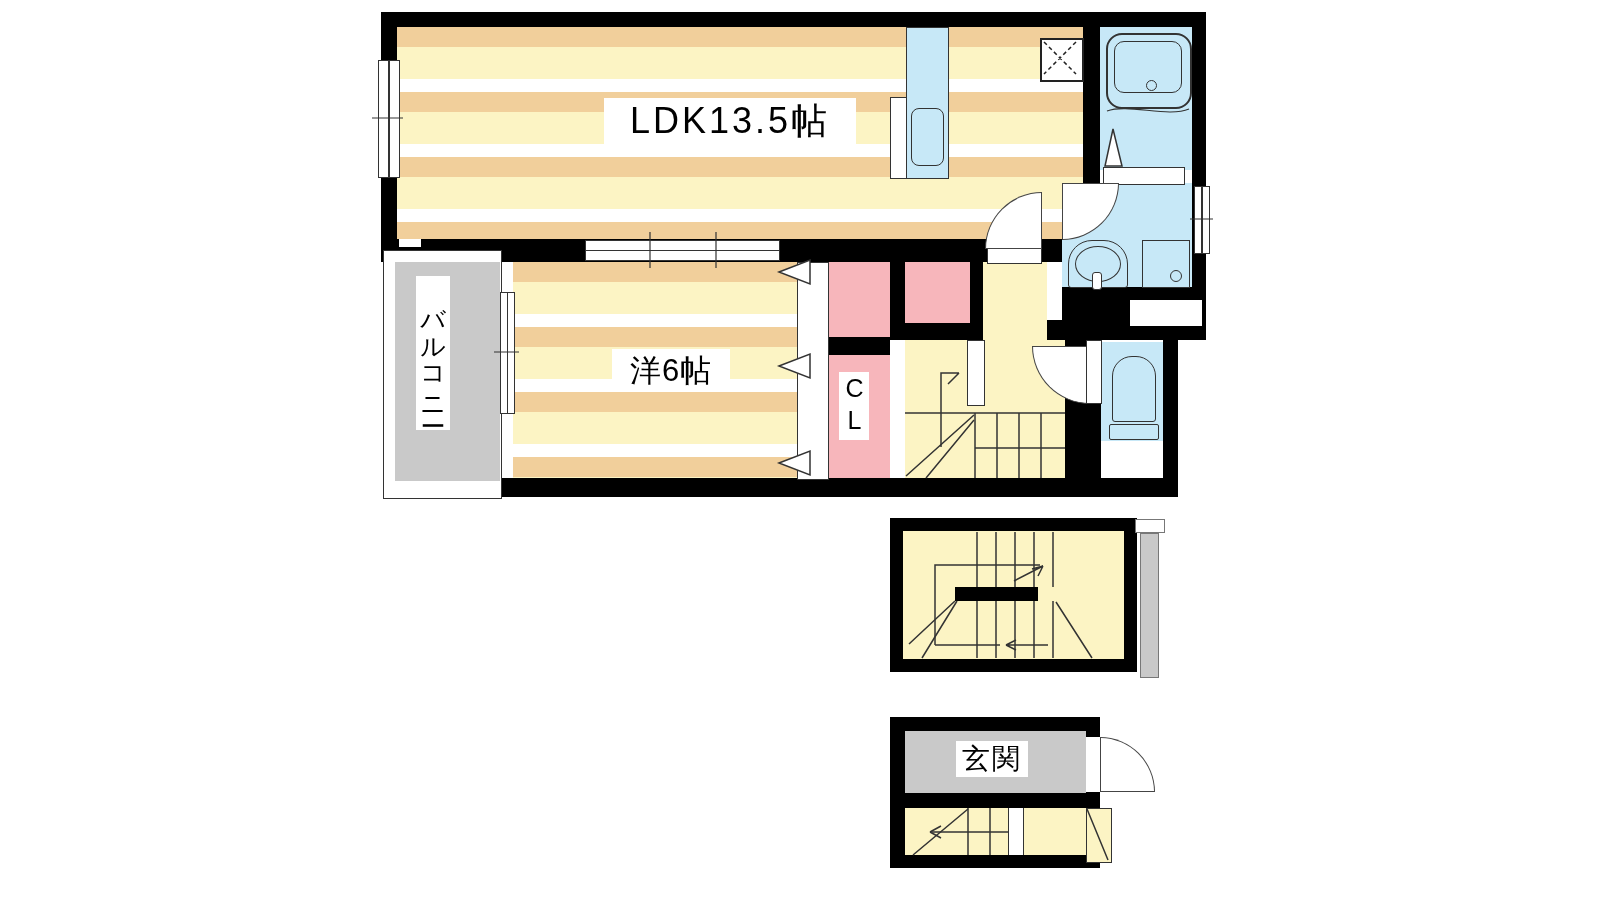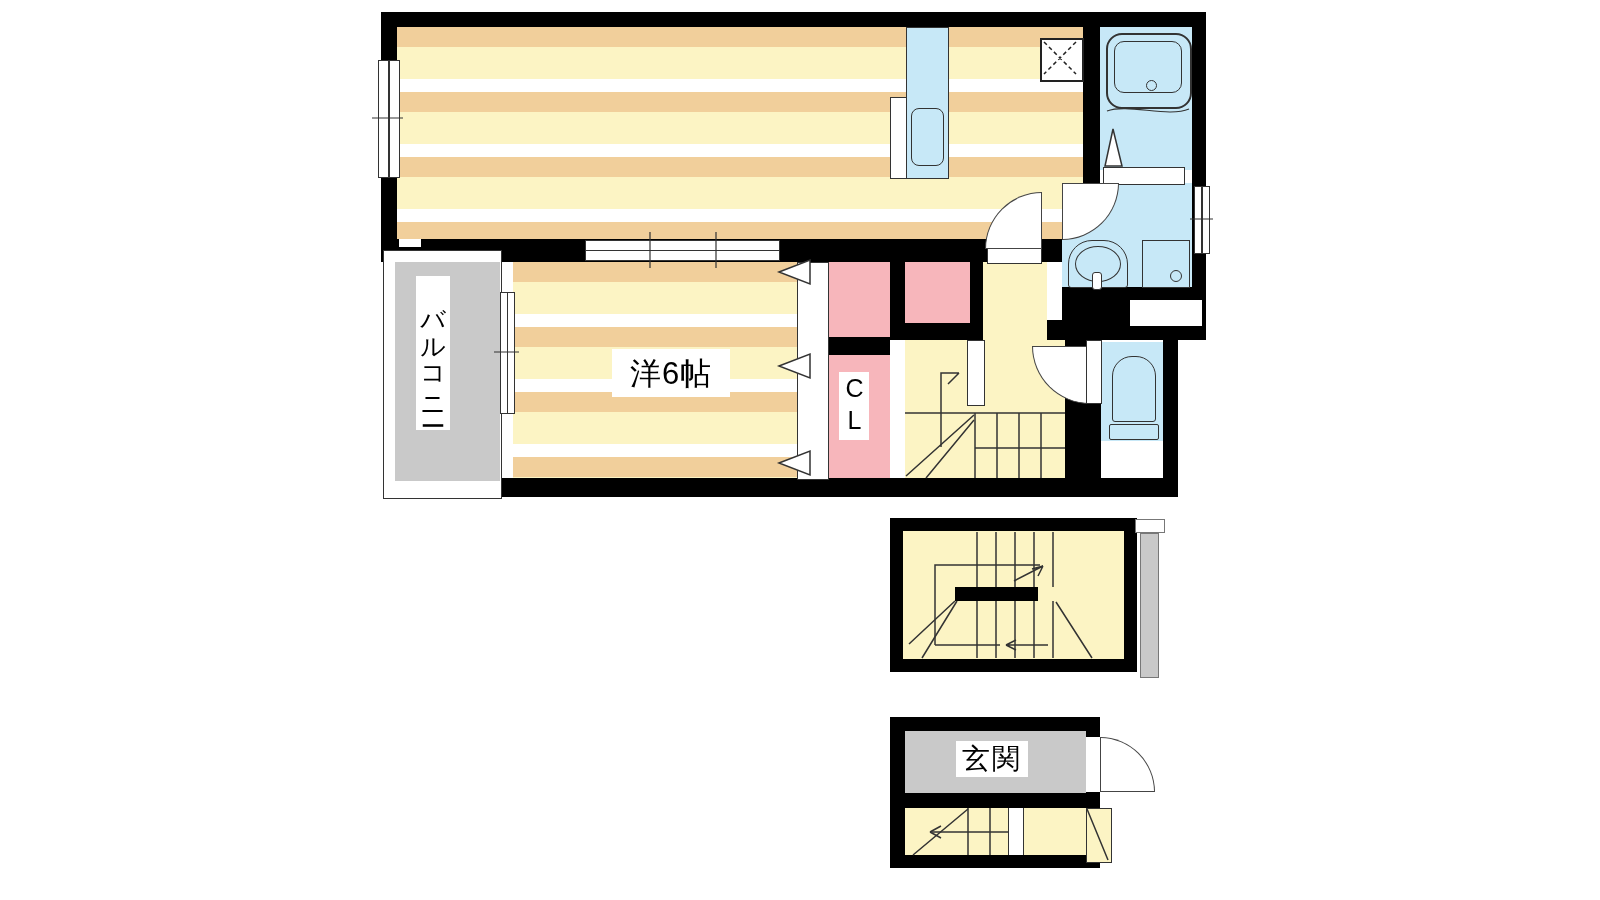--- a/index.html
+++ b/index.html
@@ -101,21 +101,22 @@
   <div class="a wall" style="left:955px;top:587px;width:83px;height:14px"></div>
 
   <div class="a wall" style="left:890px;top:717px;width:210px;height:151px"></div>
   <div class="a gray" style="left:905px;top:731px;width:181px;height:62px"></div>
   <div class="a white" style="left:1086px;top:737px;width:14px;height:55px"></div>
   <div class="a door" style="left:1100px;top:737px;width:53px;height:53px;border-top-right-radius:100%"></div>
   <div class="a yellow" style="left:905px;top:808px;width:181px;height:47px"></div>
   <div class="a white" style="left:1008px;top:808px;width:14px;height:47px;border-left:1px solid #333;border-right:1px solid #333"></div>
   <div class="a yellow ol1" style="left:1086px;top:808px;width:24px;height:53px"></div>
 
-  <div class="lab" style="left:612px;top:349px;width:118px;height:48px;font-size:31px;letter-spacing:1px">洋6帖</div>
+  <div class="lab" style="left:604px;top:98px;width:252px;height:46px;font-size:36px;letter-spacing:3px">LDK13.5帖</div>
+  <div class="lab" style="left:612px;top:349px;width:118px;height:42px;font-size:31px;letter-spacing:1px">洋6帖</div>
   <div class="lab vt" style="left:416px;top:276px;width:34px;height:154px;font-size:25px;letter-spacing:2px">バルコニー</div>
   <div class="lab vt" style="left:839px;top:372px;width:30px;height:68px;font-size:25px;letter-spacing:4px">CL</div>
   <div class="lab" style="left:956px;top:741px;width:72px;height:36px;font-size:28px;letter-spacing:2px">玄関</div>
 
   <svg width="1600" height="900" viewBox="0 0 1600 900">
     <g stroke="#333" stroke-width="1.5" fill="none">
 
       <path d="M1044,42 L1076,74 M1076,42 L1044,74" stroke="#222" stroke-dasharray="4,3"></path>
 
       <path d="M1107,111 C1128,103 1168,118 1189,109" stroke-width="1.2"></path>

